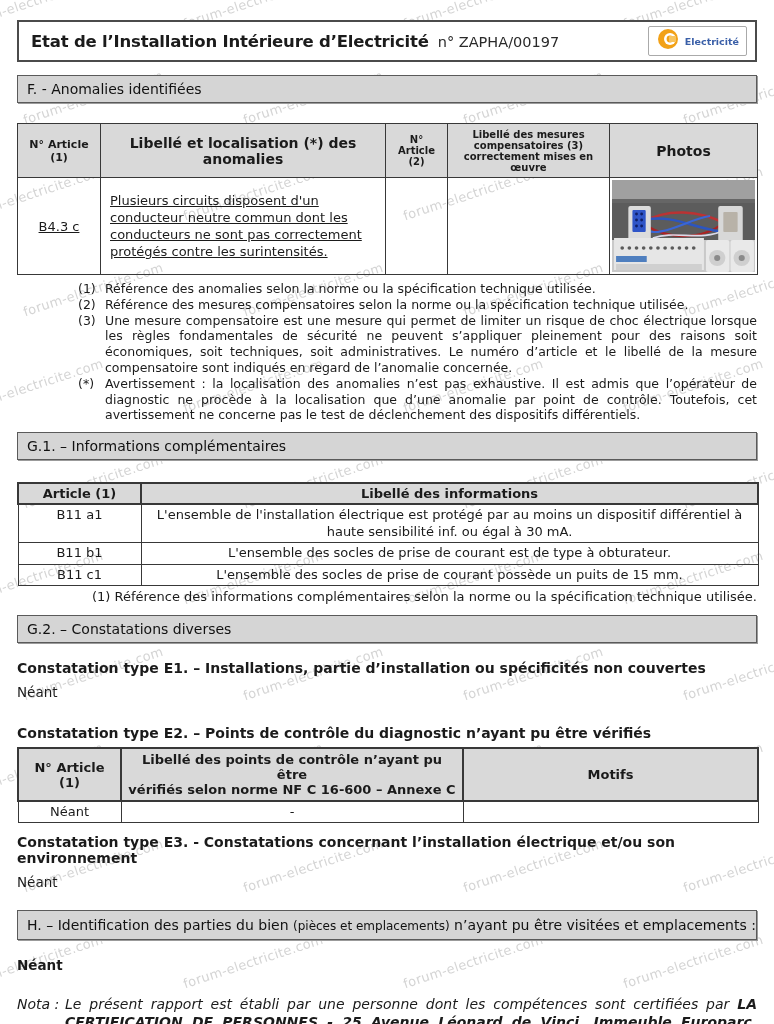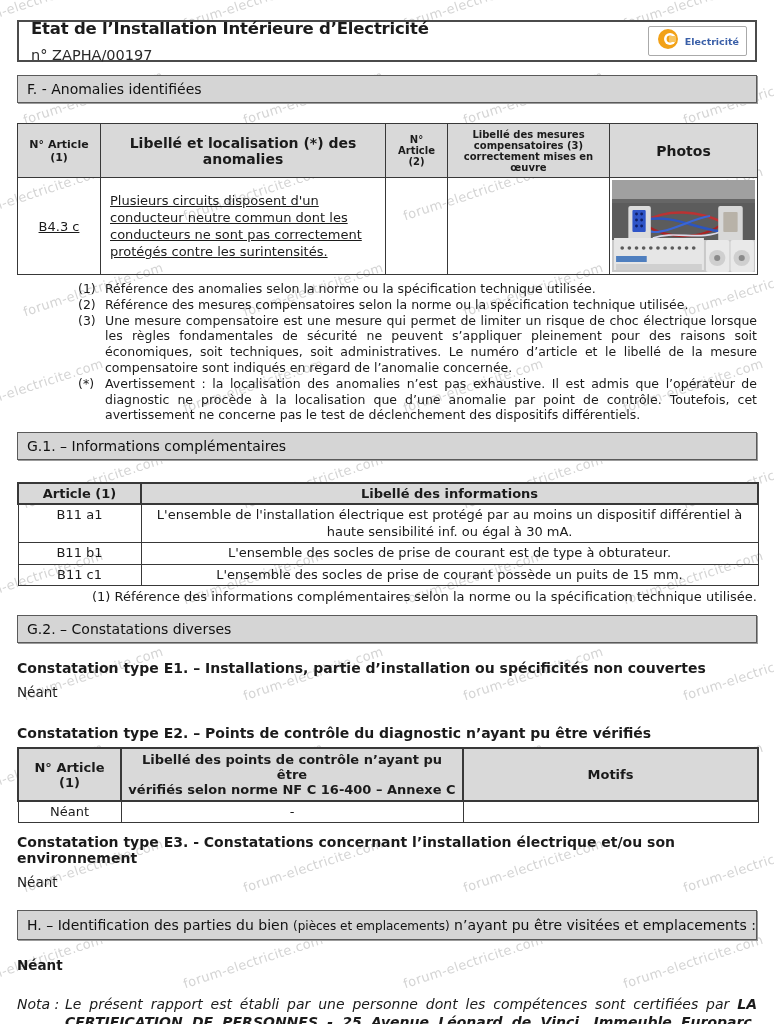--- a/index.html
+++ b/index.html
@@ -13,21 +13,21 @@
     position:absolute;font-size:13px;color:#9a9a9a;opacity:.42;
     transform:rotate(-18deg);white-space:nowrap;letter-spacing:.3px;
   }
   .content{position:relative;z-index:1;padding:0 17px;}
 
   
   .hdr-box{
     margin-top:20px;height:38px;border:2px solid #4b4b4b;background:#fff;
     display:flex;align-items:center;justify-content:space-between;padding:0 8px 0 12px;
   }
-  .hdr-left{display:flex;align-items:baseline;gap:9px;flex-direction:column;}
+  .hdr-left{display:flex;align-items:baseline;gap:9px;}
   .hdr-title{font-weight:bold;font-size:16.5px;letter-spacing:-.2px;}
   .hdr-num{font-size:14.5px;color:#2a2a2a;}
   .logo-box{
     border:1px solid #aaa;background:#fff;height:28px;display:flex;align-items:center;
     gap:5px;padding:0 7px;border-radius:2px;
   }
   .logo-label{color:#3a5fa8;font-weight:bold;font-size:9.5px;}
 
   
   .bar{
@@ -295,21 +295,21 @@
     <table class="e2-table" style="margin-top:6px;">
       <colgroup>
           <col style="width:103px">
           <col style="width:342px">
           <col style="width:295px">
         </colgroup>
       <tbody>
           <tr style="height:40px;">
         <th class="left">N° Article (1)</th>
         <th class="pre">Libellé des points de contrôle n’ayant pu être
-vérifiés selon norme NF C 16-400 – Annexe C</th>
+vérifiés selon norme NF C 16-600 – Annexe C</th>
         <th>Motifs</th>
       </tr>
       <tr style="height:21px;">
         <td>Néant</td>
         <td>-</td>
         <td></td>
       </tr>
     </tbody>
       </table>
 

